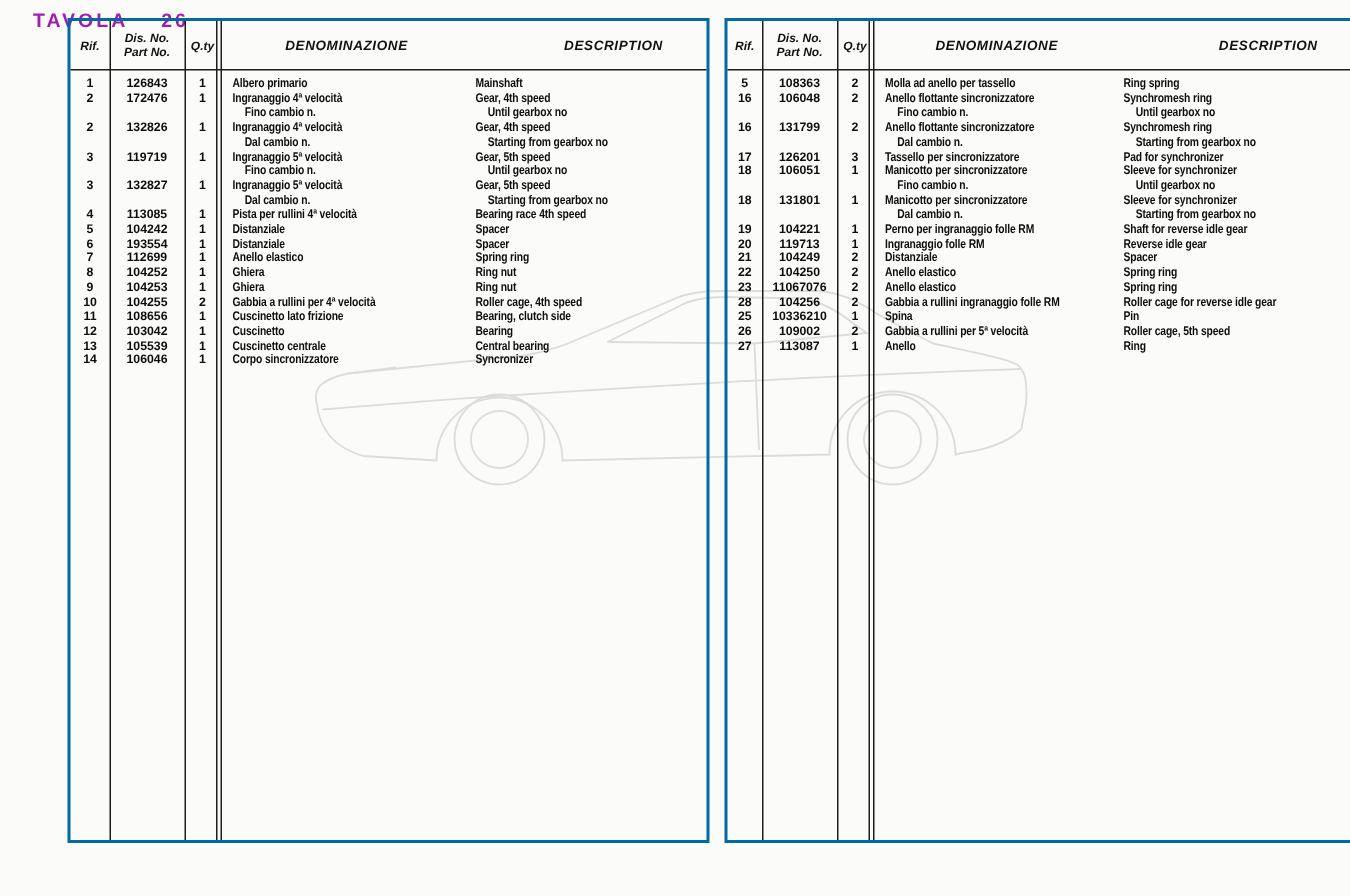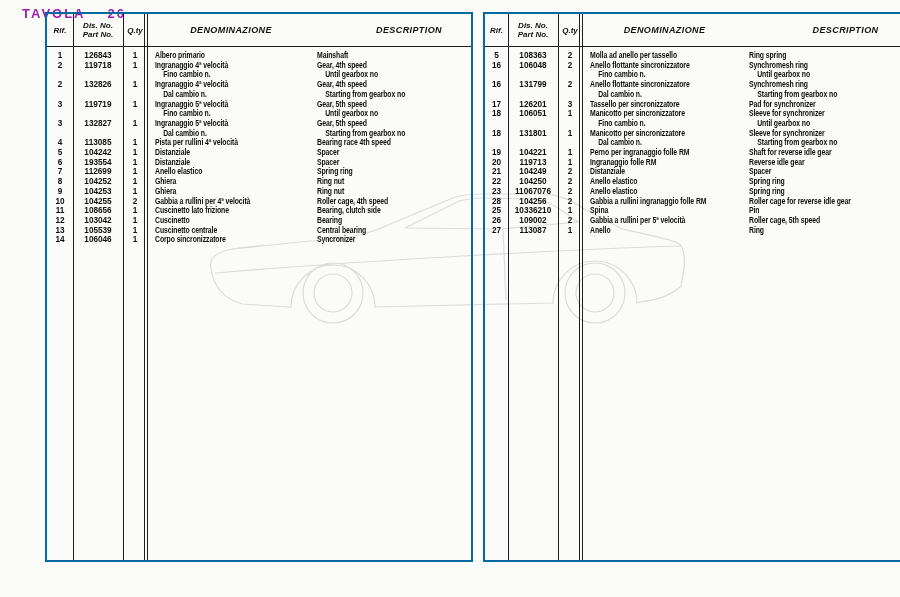--- a/index.html
+++ b/index.html
@@ -113,21 +113,21 @@
       </div>
       <div class="desc">
         <div class="l1">Mainshaft</div>
 
       </div>
     </div>
   </div>
 
   <div class="row">
     <div class="c c-rif">2</div>
-    <div class="c c-no">119718</div>
+    <div class="c c-no">172476</div>
     <div class="c c-qty">1</div>
     <div class="c-main">
       <div class="denom">
         <div class="l1">Ingranaggio 4ª velocità</div>
         <div class="l2">Fino cambio n.</div>
       </div>
       <div class="desc">
         <div class="l1">Gear, 4th speed</div>
         <div class="l2">Until gearbox no</div>
       </div>

